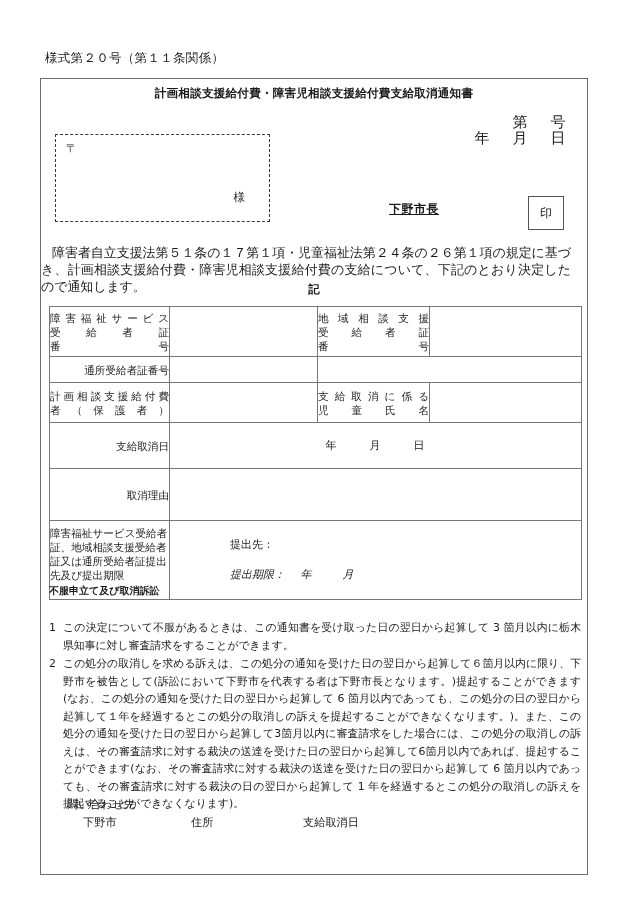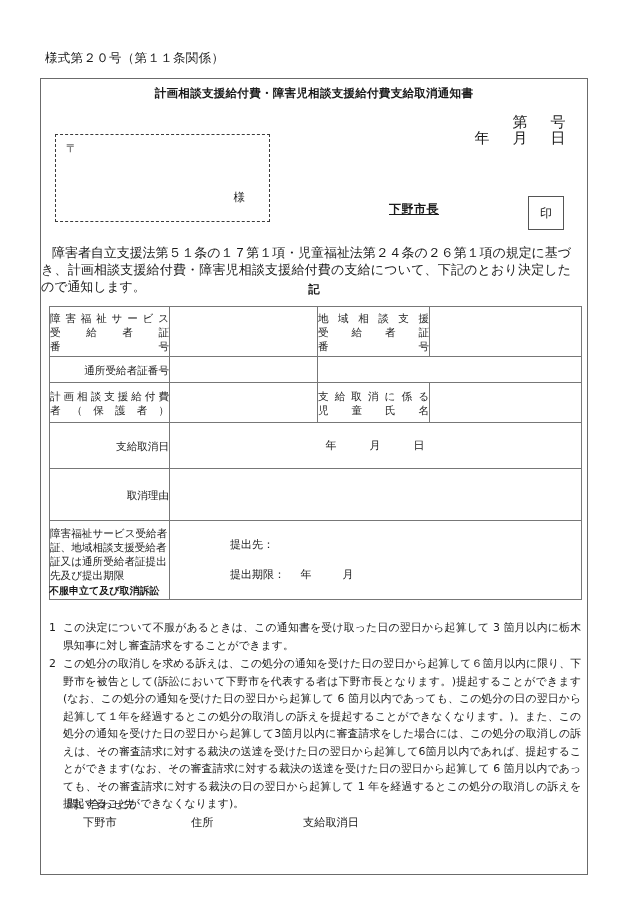--- a/index.html
+++ b/index.html
@@ -211,20 +211,21 @@
 
   .submit-block {
     padding: 9px 0 9px 60px;
     font-size: 11px;
     line-height: 30px;
   }
   .submit-block .dl span {
     display: inline-block;
     width: 42px;
     text-align: center;
+    font-style: italic;
   }
 
   
   .appeal {
     position: absolute;
     left: 8px;
     top: 498px;
     width: 532px;
   }
   .appeal h4 {

